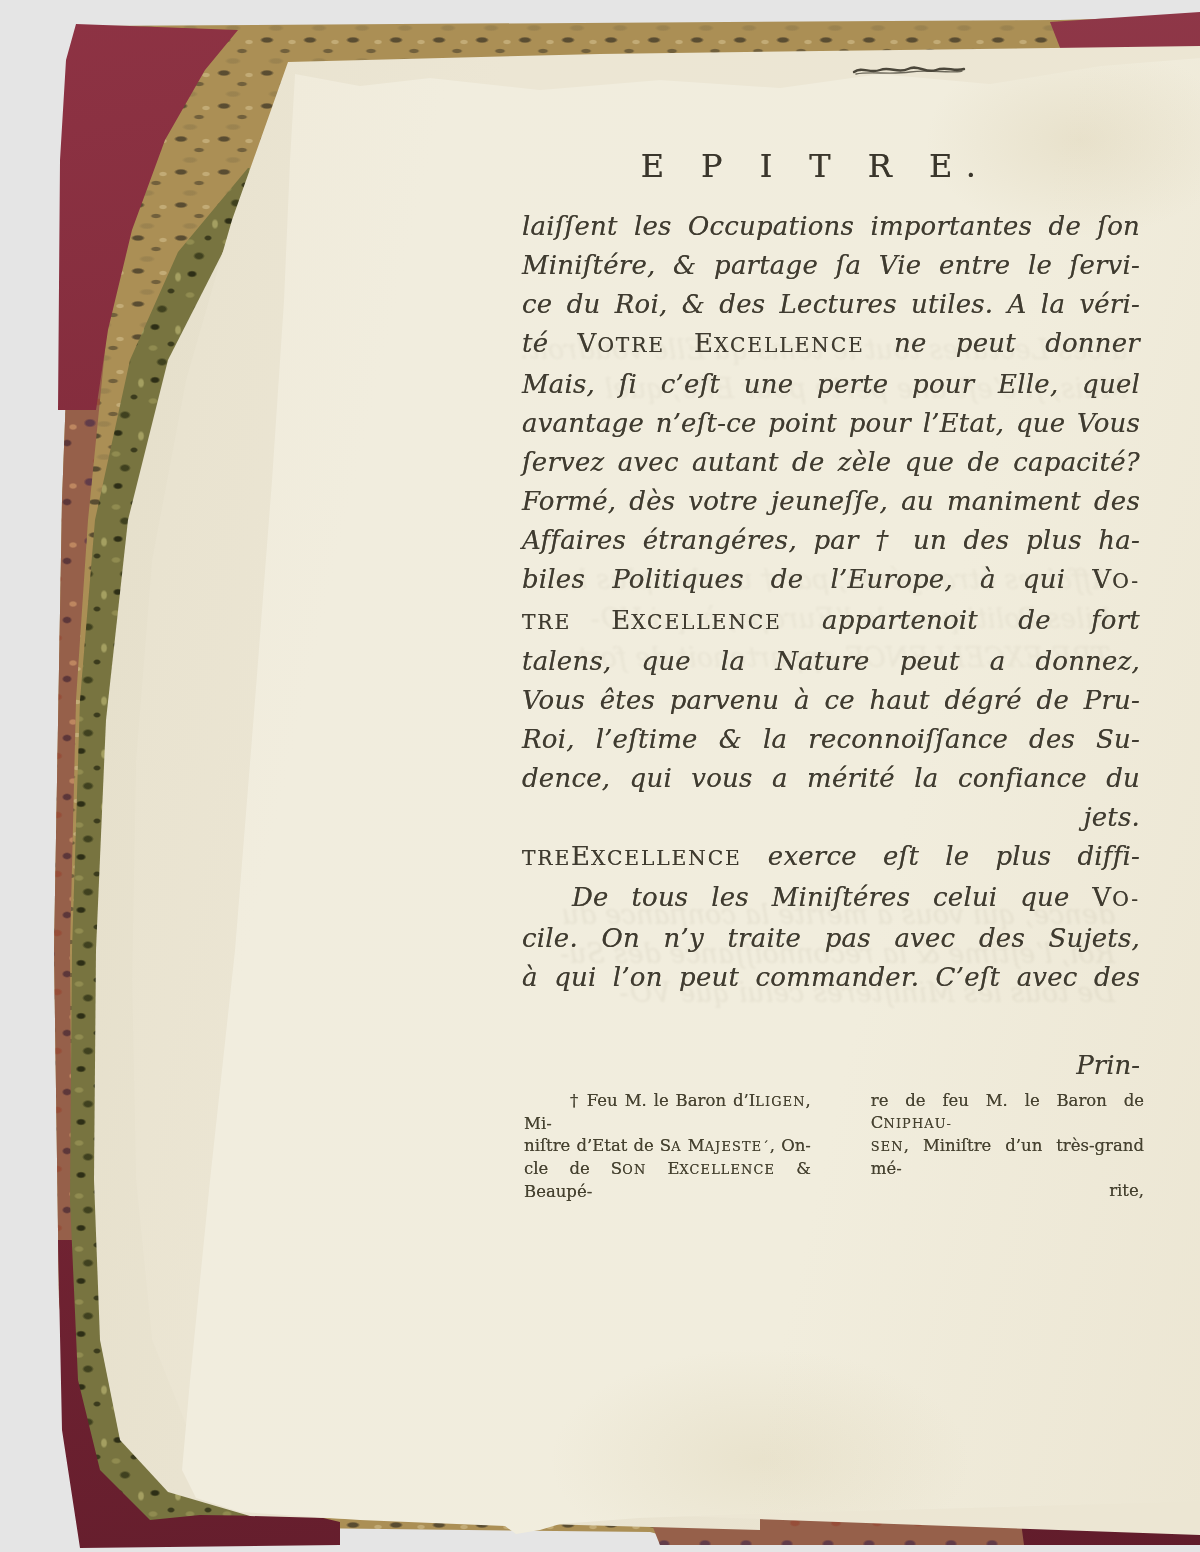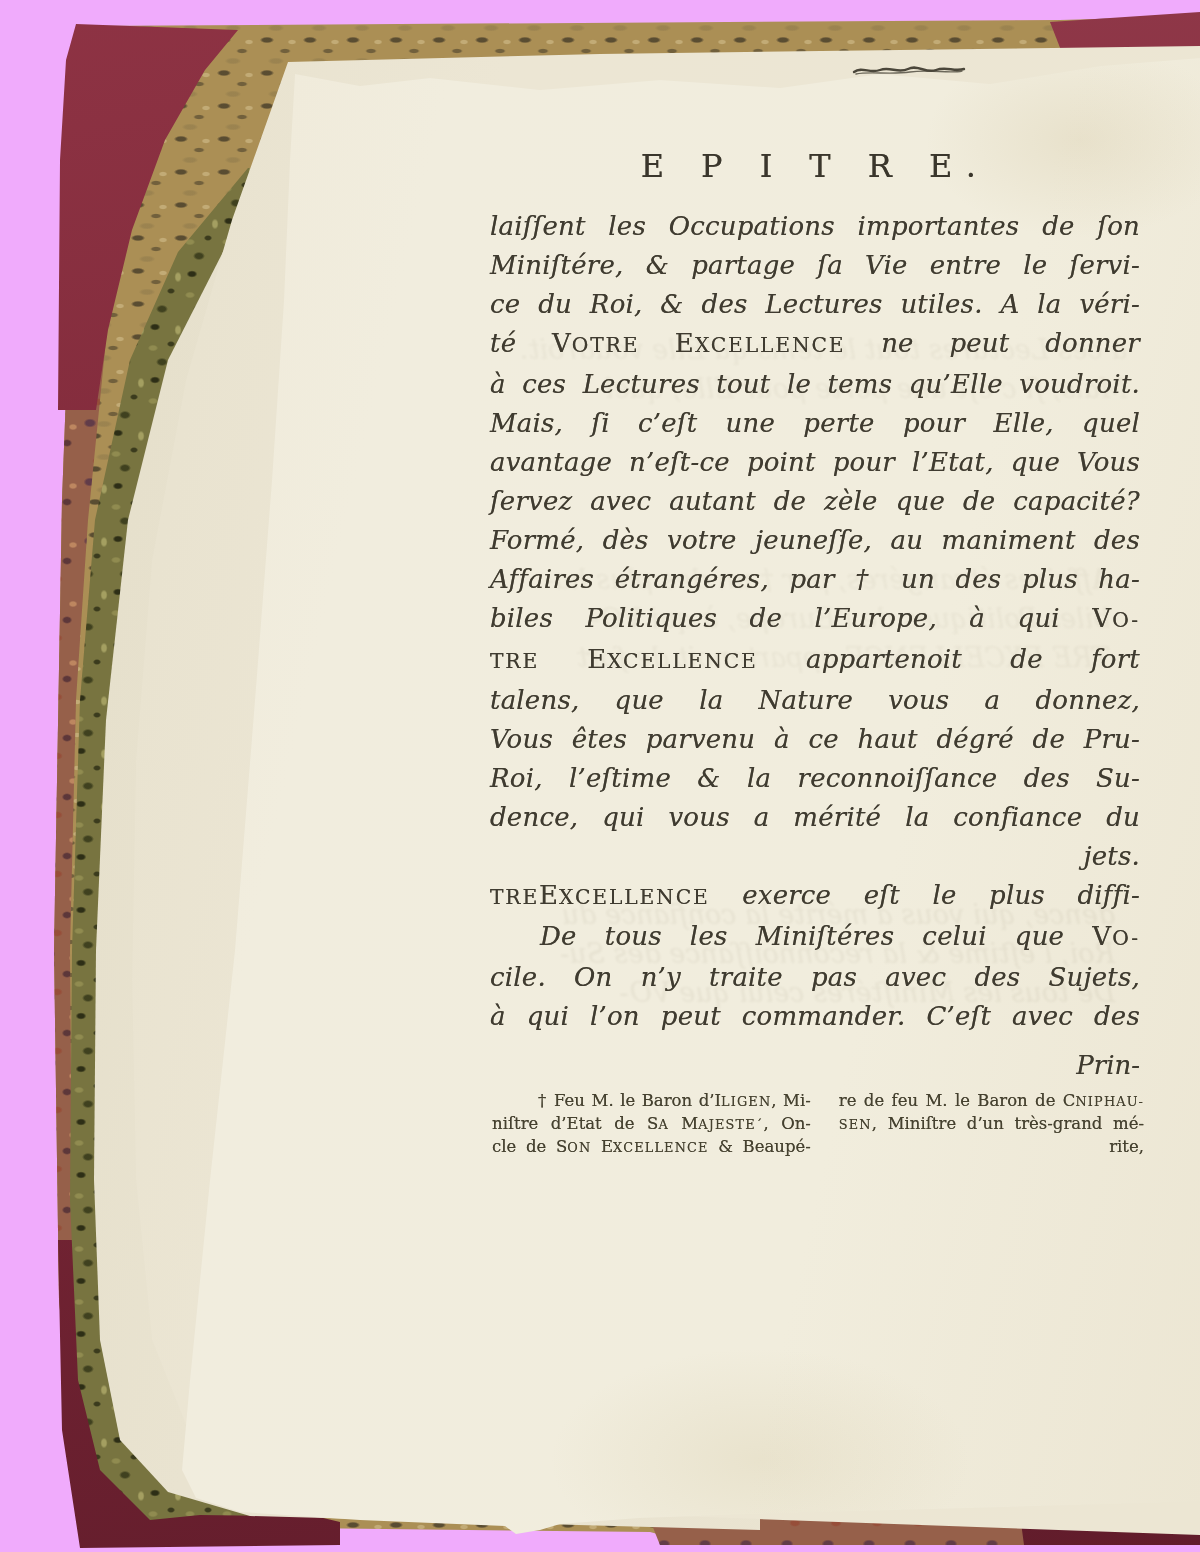--- a/index.html
+++ b/index.html
@@ -1,16 +1,16 @@
 <!DOCTYPE html>
 <html><head>
 <meta charset="utf-8">
 <style>
   html,body{margin:0;padding:0;background:#000;}
-  .stage{position:relative;width:1200px;height:1552px;background:#f0abfc;overflow:hidden;
+  .stage{position:relative;width:1200px;height:1552px;background:#e5e5e5;overflow:hidden;
          font-family:"DejaVu Serif", serif;}
   .layer{position:absolute;inset:0;}
 
   
   .cover{
     clip-path:polygon(80px 26px,1060px 20px,1200px 16px,1200px 1542px,700px 1545px,650px 1532px,300px 1528px,
                       150px 1520px,95px 1500px,76px 1470px,59px 1300px,54px 950px,62px 500px);
     background-color:#ab8f55;
     background-image:
       radial-gradient(11px 5px at 9px 7px, rgba(55,48,35,.70) 40%, transparent 65%),
@@ -90,21 +90,21 @@
   .textcol{position:absolute;color:#3f3b30;}
   #page-header{left:490px;top:144px;width:650px;text-align:center;font-size:32px;line-height:44px;
                letter-spacing:.42em;color:#3a362c;}
   #body-block{left:490px;top:207px;width:650px;font-size:26px;line-height:39px;}
   #catchword-line{left:490px;top:1048px;width:650px;text-align:right;font-style:italic;
                   font-size:26px;line-height:34px;}
   #footnote{left:492px;top:1090px;width:652px;display:flex;gap:28px;font-size:16.5px;
             line-height:22px;color:#45412f;}
   .fn-col-l{width:326px;}
   .fn-col-r{width:312px;}
-  .line{text-align:justify;text-align-last:justify;}
+  .line{text-align:justify;text-align-last:justify;margin-left:32px;}
   .line.nojust{text-align:right;text-align-last:auto;}
   .sg-i{font-style:italic;letter-spacing:.2px;}
   .sg-c{font-style:normal;letter-spacing:.04em;}
   .sg-s{font-style:normal;font-size:.78em;letter-spacing:.09em;}
   .sg-r{font-style:normal;}
   .textcol,.ghost{text-shadow:0 0 .6px rgba(62,57,42,.7);}
 
   
   .ghost{position:absolute;transform:scaleX(-1);filter:blur(1.3px);font-style:italic;
          color:#6a5f42;font-size:27px;line-height:39px;white-space:nowrap;pointer-events:none;}
@@ -151,29 +151,28 @@
     <path d="M6,12 C 20,9 40,13 60,10 S 100,12 112,9" fill="none" stroke="#4b473b" stroke-width="1.4" opacity="0.8" stroke-linecap="round"></path>
   </svg>
 
   <div class="textcol" id="page-header">E P I T R E.</div>
 
   <div class="textcol" id="body-block">
       <div class="line"><span class="sg-i">laiſſent les Occupations importantes de ſon</span></div>
       <div class="line"><span class="sg-i">Miniſtére, &amp; partage ſa Vie entre le ſervi-</span></div>
       <div class="line"><span class="sg-i">ce du Roi, &amp; des Lectures utiles.  A la véri-</span></div>
       <div class="line"><span class="sg-i">té </span><span class="sg-c">V</span><span class="sg-s">OTRE </span><span class="sg-c">E</span><span class="sg-s">XCELLENCE</span><span class="sg-i"> ne peut donner</span></div>
-      <div class="line"><span class="sg-i">à ces Lectures tout le tems qu’Elle voudroit.</span></div>
       <div class="line"><span class="sg-i">Mais, ſi c’eſt une perte pour Elle, quel</span></div>
       <div class="line"><span class="sg-i">avantage n’eſt-ce point pour l’Etat, que Vous</span></div>
       <div class="line"><span class="sg-i">ſervez avec autant de zèle que de capacité?</span></div>
       <div class="line"><span class="sg-i">Formé, dès votre jeuneſſe, au maniment des</span></div>
       <div class="line"><span class="sg-i">Affaires étrangéres, par † un des plus ha-</span></div>
       <div class="line"><span class="sg-i">biles Politiques de l’Europe, à qui </span><span class="sg-c">V</span><span class="sg-s">O-</span></div>
       <div class="line"><span class="sg-s">TRE </span><span class="sg-c">E</span><span class="sg-s">XCELLENCE</span><span class="sg-i"> appartenoit de fort</span></div>
-      <div class="line"><span class="sg-i">talens, que la Nature vous a donnez,</span></div>
+      <div class="line"><span class="sg-i">talens, que la Nature peut a donnez,</span></div>
       <div class="line"><span class="sg-i">Vous êtes parvenu à ce haut dégré de Pru-</span></div>
       <div class="line"><span class="sg-i">Roi, l’eſtime &amp; la reconnoiſſance des Su-</span></div>
       <div class="line"><span class="sg-i">dence, qui vous a mérité la confiance du</span></div>
       <div class="line nojust"><span class="sg-i">jets.</span></div>
       <div class="line"><span class="sg-s">TRE</span><span class="sg-c">E</span><span class="sg-s">XCELLENCE</span><span class="sg-i"> exerce eſt le plus diffi-</span></div>
       <div class="line" style="text-indent: 50px;"><span class="sg-i">De tous les Miniſtéres celui que </span><span class="sg-c">V</span><span class="sg-s">O-</span></div>
       <div class="line"><span class="sg-i">cile.  On n’y traite pas avec des Sujets,</span></div>
       <div class="line"><span class="sg-i">à qui l’on peut commander.  C’eſt avec des</span></div>
     </div>
 

